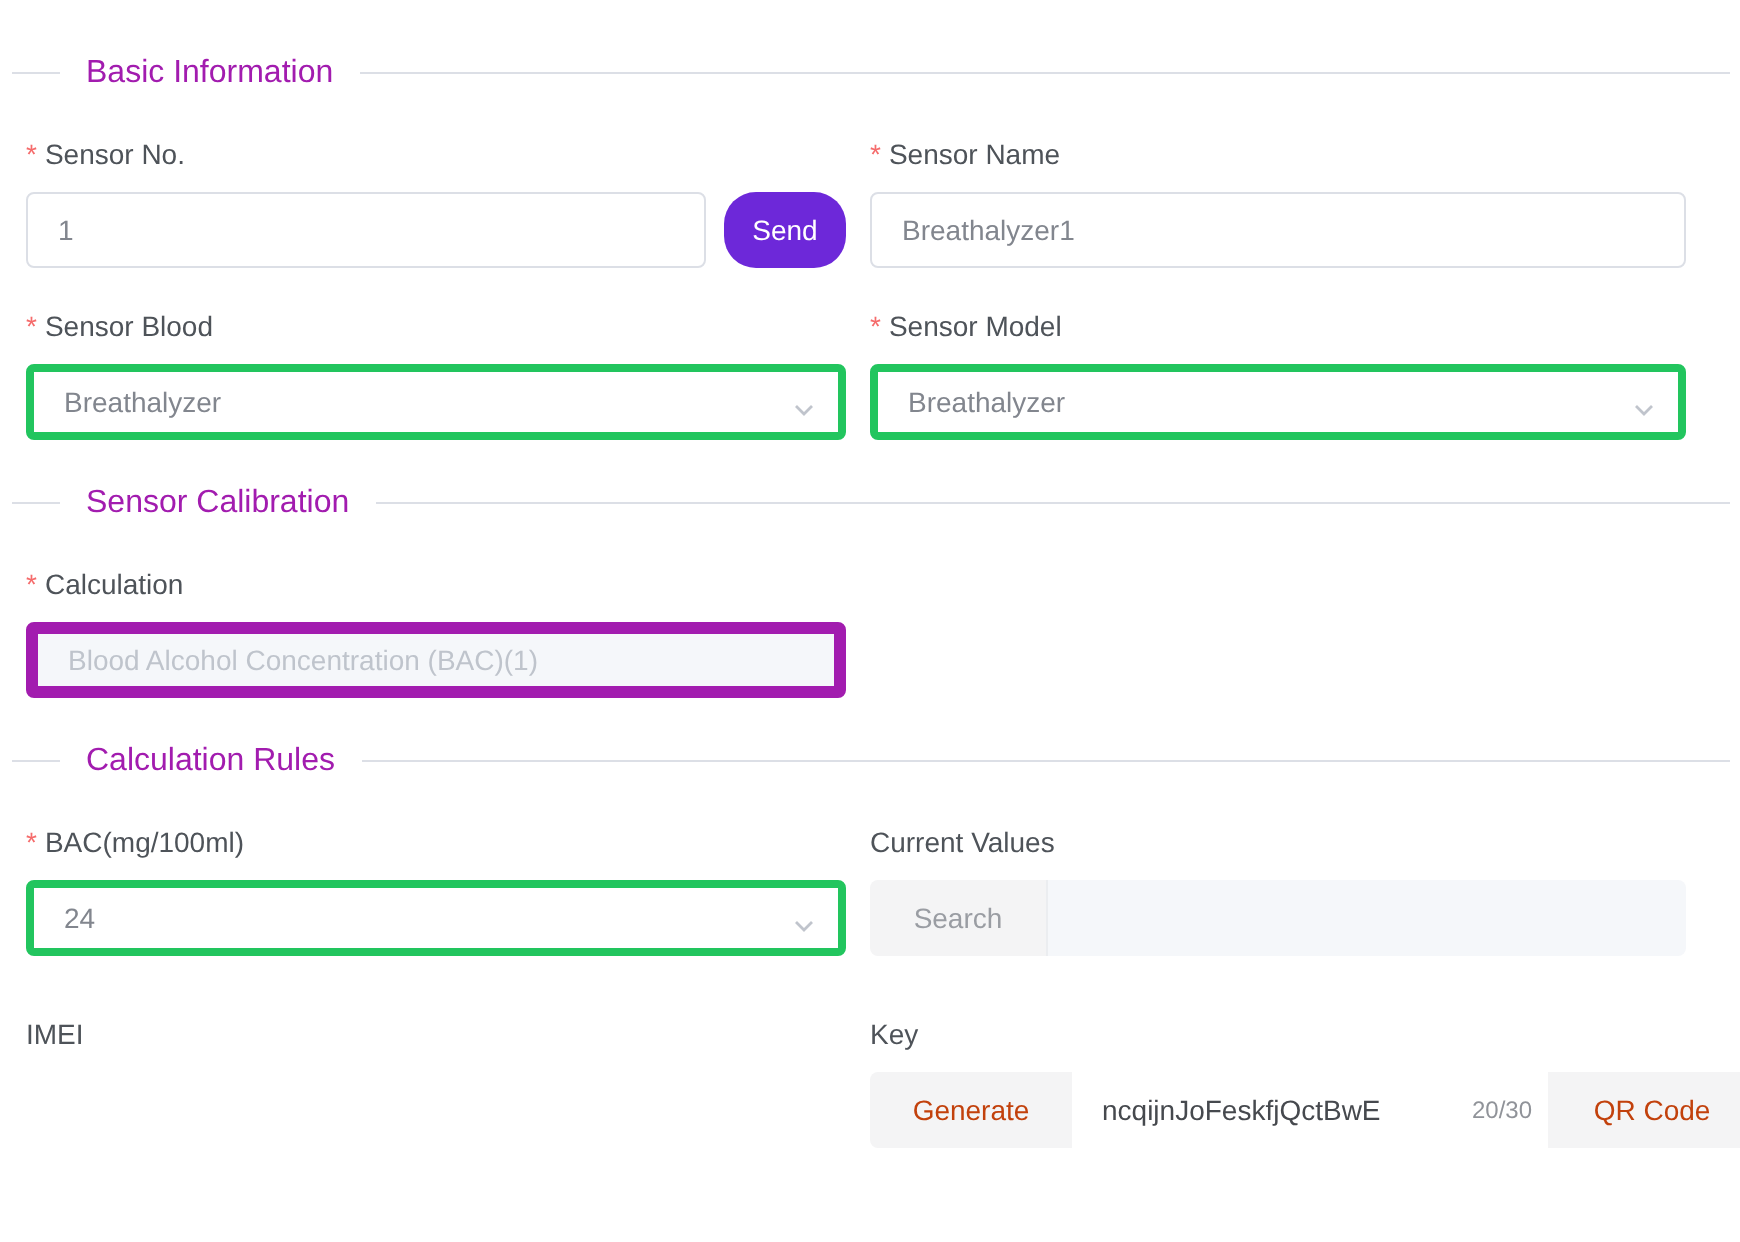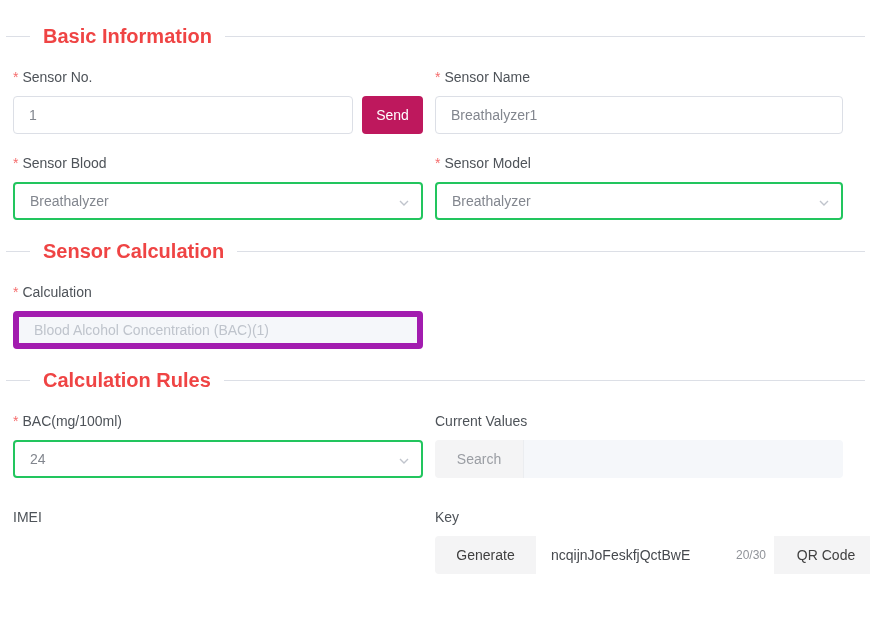--- a/index.html
+++ b/index.html
@@ -22,21 +22,21 @@
   .section-divider::before {
     content: ""; width: 24px; margin-left: 6px;
     border-top: 1px solid #dcdfe6;
   }
   .section-divider::after {
     content: ""; flex: 1; margin-right: 5px;
     border-top: 1px solid #dcdfe6;
   }
   .section-title {
     padding: 0 13px;
-    font-size: 20px; font-weight: bold; color: #ef4444;
+    font-size: 16px; font-weight: normal; color: #a21caf;
     white-space: nowrap;
   }
 
   
   .form-row {
     display: grid;
     grid-template-columns: 410px 408px;
     column-gap: 21px;
     padding-left: 13px;
     margin-bottom: 20px;
@@ -55,42 +55,42 @@
   
   .text-input {
     width: 100%; height: 38px;
     border: 1px solid #dcdfe6; border-radius: 4px;
     padding: 0 15px; font-size: 14px; color: #82868e;
     font-family: "Liberation Sans", sans-serif;
     background: #ffffff; outline: none;
   }
   .select-box {
     position: relative; width: 100%; height: 38px;
-    border: 2px solid #22c55e; border-radius: 4px;
+    border: 4px solid #22c55e; border-radius: 4px;
     background: #ffffff; display: flex; align-items: center;
     padding: 0 30px 0 15px; font-size: 14px; color: #82868e;
     cursor: pointer;
   }
   .select-box .chevron {
     position: absolute; right: 10px; top: 12px;
     width: 14px; height: 14px; pointer-events: none;
   }
 
   .disabled-input {
     background: #f5f7fa; border: 6px solid #a21caf; color: #bfc4cc;
     cursor: not-allowed;
   }
 
   
   .input-with-button { display: flex; }
   .input-with-button .text-input { flex: 1; margin-right: 9px; }
   .send-btn {
     width: 61px; height: 38px; flex: 0 0 61px;
-    background: #be185d; color: #ffffff;
-    border: none; border-radius: 4px;
+    background: #6d28d9; color: #ffffff;
+    border: none; border-radius: 16px;
     font-size: 14px; font-family: "Liberation Sans", sans-serif;
     cursor: pointer;
   }
 
   
   .search-group { display: flex; height: 38px; }
   .search-btn {
     width: 88px; flex: 0 0 88px; height: 38px;
     background: #f4f4f5; color: #9a9da3;
     border: none; border-radius: 4px 0 0 4px;
@@ -101,21 +101,21 @@
     flex: 1; height: 38px; border: none; outline: none;
     background: #f5f7fa; border-radius: 0 4px 4px 0;
     border-left: 1px solid #ebedf0;
     padding: 0 15px; font-size: 14px; color: #82868e;
     font-family: "Liberation Sans", sans-serif;
   }
 
   
   .key-group { display: flex; height: 38px; }
   .gray-btn {
-    height: 38px; background: #f4f4f5; color: #404040;
+    height: 38px; background: #f4f4f5; color: #c2410c;
     border: none; font-size: 14px;
     font-family: "Liberation Sans", sans-serif;
     cursor: pointer;
   }
   .generate-btn { width: 101px; flex: 0 0 101px; border-radius: 4px 0 0 4px; }
   .qr-btn { width: 104px; flex: 0 0 104px; border-radius: 0 4px 4px 0; }
   .key-input-wrap {
     flex: 1; position: relative; background: #ffffff;
     display: flex; align-items: center;
   }
@@ -179,21 +179,21 @@
       <div class="select-box">
         <span>Breathalyzer</span>
         <svg class="chevron" viewBox="0 0 14 14">
             <polyline points="3,5 7,9 11,5" fill="none" stroke="#c0c4cc" stroke-width="1.4"></polyline>
           </svg>
       </div>
     </div>
   </div>
 
   <div class="section-divider">
-    <span class="section-title">Sensor Calculation</span>
+    <span class="section-title">Sensor Calibration</span>
   </div>
 
   <div class="form-row">
     <div class="form-item">
       <label class="field-label">
         <span class="required-star">*</span><span>Calculation</span>
       </label>
       <input class="text-input disabled-input" type="text" disabled="" value="Blood Alcohol Concentration (BAC)(1)" style="">
     </div>
     <div></div>

